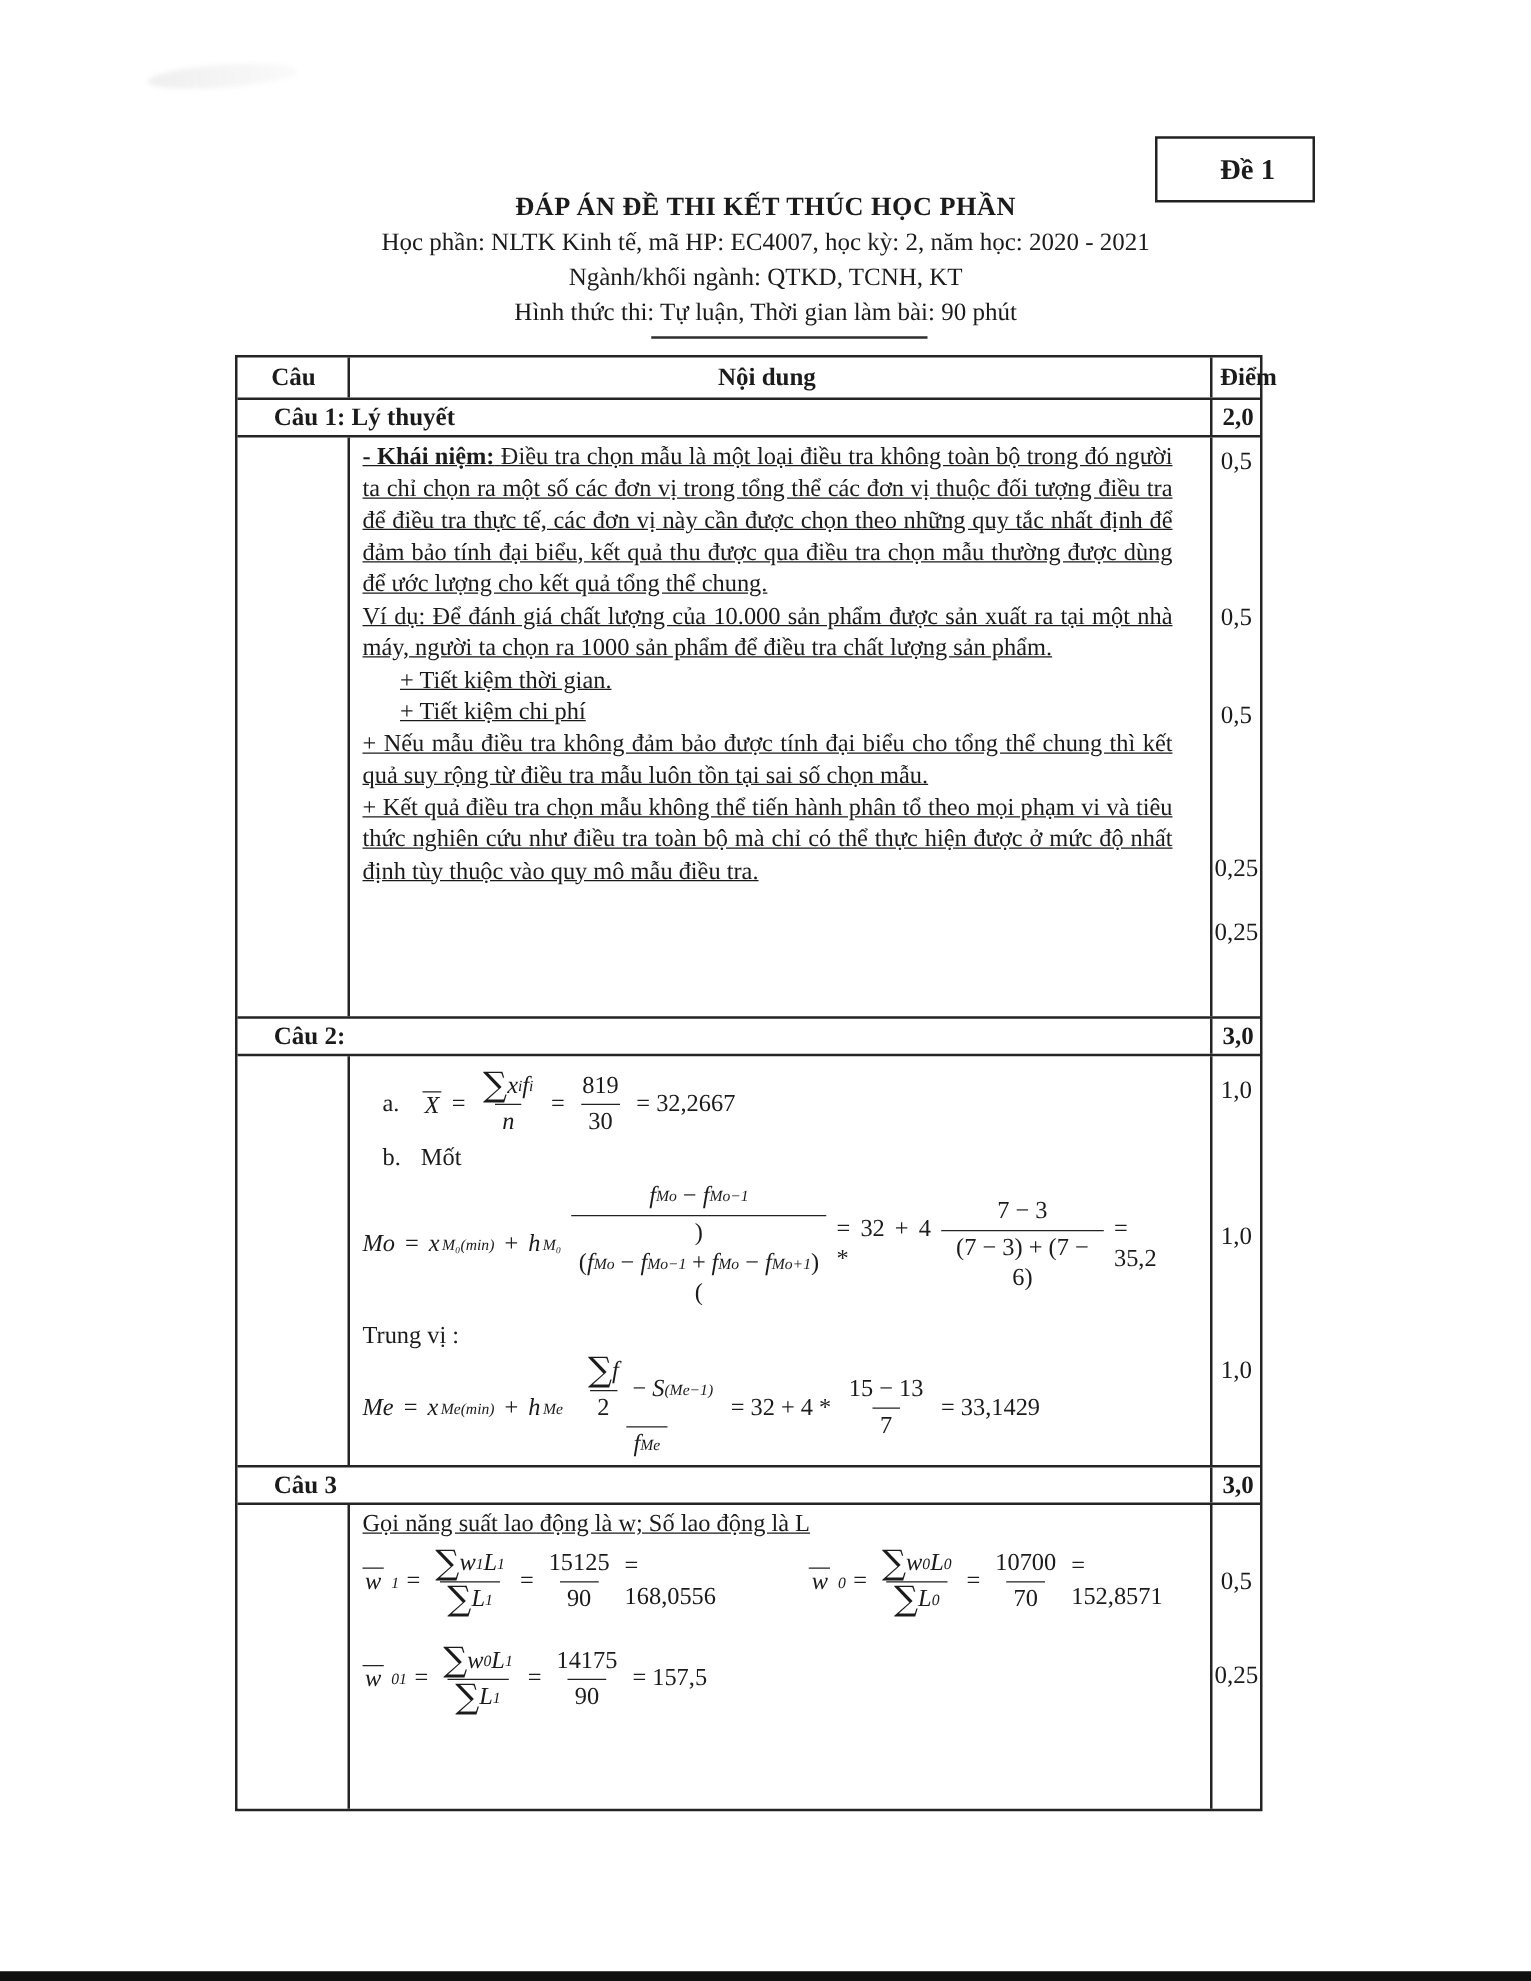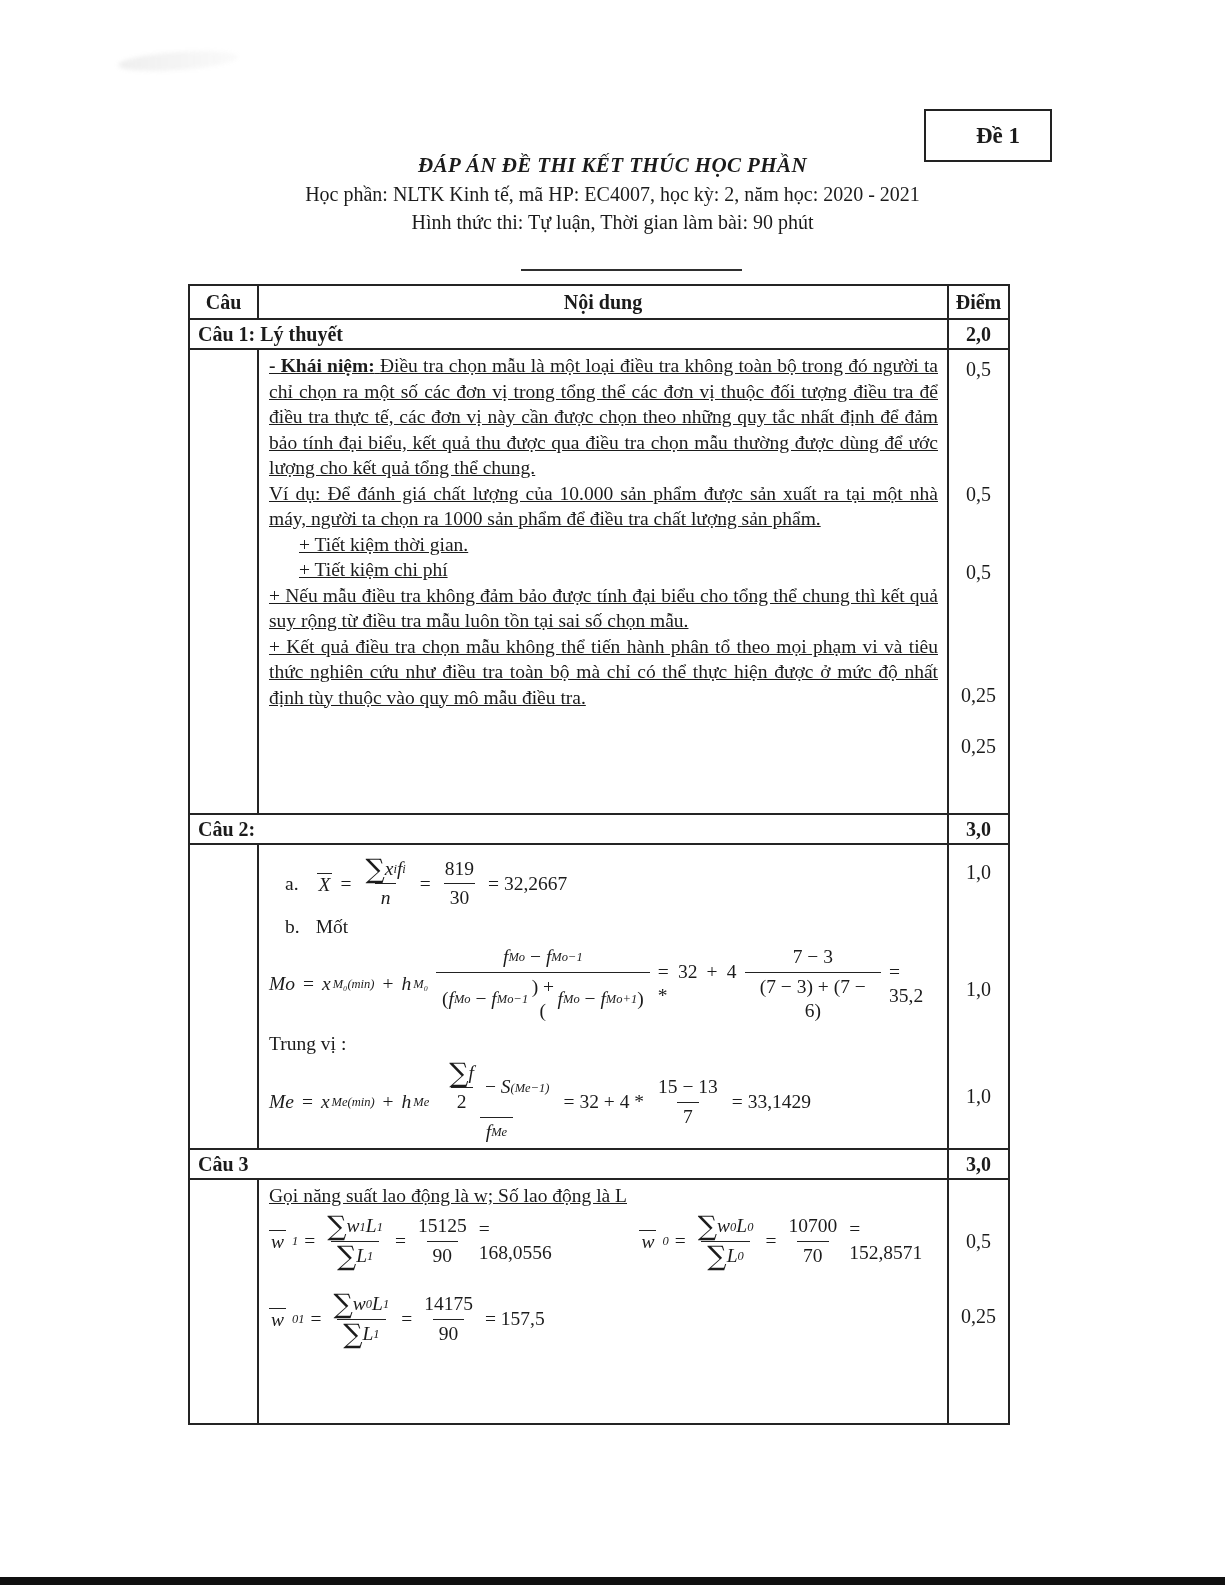--- a/index.html
+++ b/index.html
@@ -16,31 +16,31 @@
     background:linear-gradient(90deg, rgba(120,120,120,.12), rgba(160,160,160,.05));
     transform:rotate(-4deg); border-radius:50%; filter:blur(2px); }
 
   
   .de-box { position:absolute; left:924px; top:109px; width:104px; height:49px;
     border:2px solid #222; display:flex; align-items:center; justify-content:center;
     font-weight:bold; font-size:23px; background:#fff;padding-left:20px; }
 
   
   .head { position:absolute; left:0; top:153px; width:100%; text-align:center; }
-  .h-title { font-weight:bold; font-size:21px; letter-spacing:.4px;font-style:italic; }
+  .h-title { font-weight:bold; font-size:21px; letter-spacing:.4px; }
   .h-line { font-size:20px; margin-top:5px; }
   .rule { position:absolute; left:521px; top:269px; width:221px; border-top:2px solid #2f2f2f; }
 
   
   .tbl { position:absolute; left:188px; top:284px; width:822px;
     border:2px solid #242424; box-sizing:border-box; font-size:19.5px; }
   .row { display:grid; grid-template-columns:67px 1fr 61px; }
   .row + .row { border-top:2px solid #242424; }
   .row.t { grid-template-columns:1fr 61px; }
-  .cell { box-sizing:border-box; padding:2px 7px; }
+  .cell { box-sizing:border-box; padding:2px 7px;margin-left:21px; }
   .cell + .cell { border-left:2px solid #242424; }
   .center { text-align:center; }
   .bold { font-weight:bold; }
   .hdr .cell { padding:5px 6px 4px; font-size:20px; }
   .t .cell { padding:3px 8px 2px; font-size:20px; }
 
   .content { text-align:justify; line-height:25.5px; padding:3px 9px 4px 10px; }
   .content p { margin:0;text-decoration:underline; }
   .content .ind { padding-left:30px; }
 
@@ -70,20 +70,21 @@
 
   <div class="smudge"></div>
 
   <div class="de-box">
     <span>Đề 1</span>
   </div>
 
   <div class="head">
     <div class="h-title">ĐÁP ÁN ĐỀ THI KẾT THÚC HỌC PHẦN</div>
     <div class="h-line">Học phần: NLTK Kinh tế, mã HP: EC4007, học kỳ: 2, năm học: 2020 - 2021</div>
+    <div class="h-line">Ngành/khối ngành: QTKD, TCNH, KT</div>
     <div class="h-line">Hình thức thi: Tự luận, Thời gian làm bài: 90 phút</div>
   </div>
   <div class="rule"></div>
 
   <div class="tbl">
 
     <div class="row hdr">
       <div class="cell center bold">Câu</div>
       <div class="cell center bold">Nội dung</div>
       <div class="cell center bold">Điểm</div>

